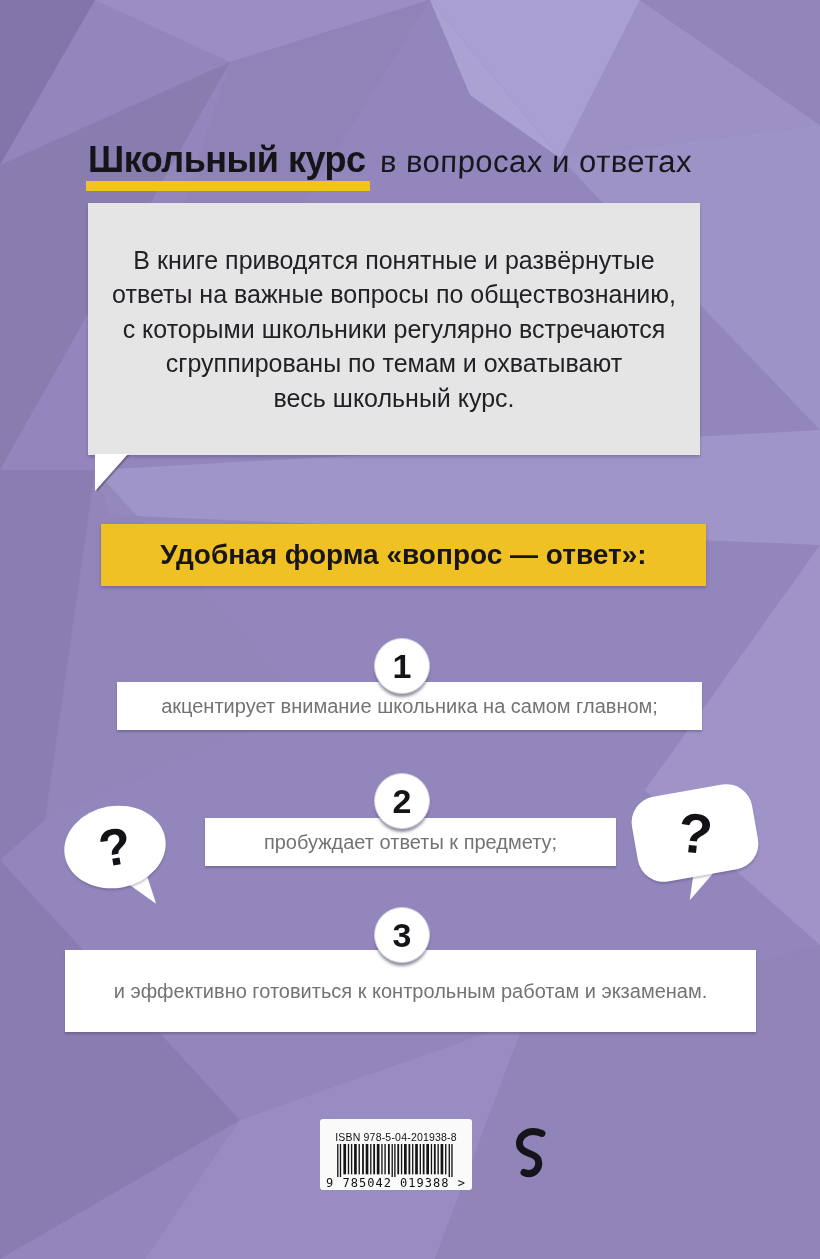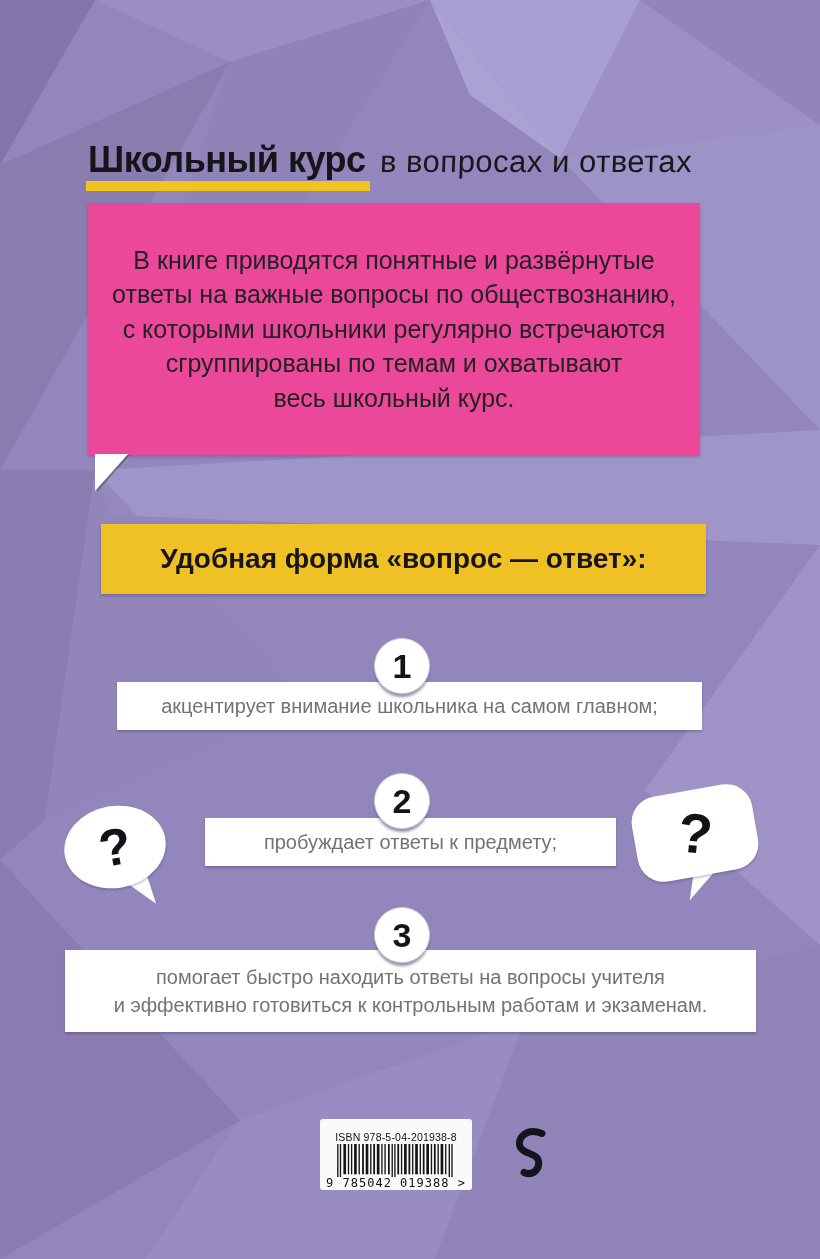--- a/index.html
+++ b/index.html
@@ -21,33 +21,33 @@
     background:#f2c31f;z-index:-1;
   }
   .header .script{
     display:inline-block;margin-left:14px;
     font-size:31px;font-weight:500;color:#19171c;
     transform:skewX(-2deg);letter-spacing:0.5px;
   }
   
   .desc-box{
     position:absolute;left:88px;top:203px;width:612px;height:252px;z-index:2;
-    background:#ec4899;display:flex;flex-direction:column;
+    background:#e5e5e5;display:flex;flex-direction:column;
     align-items:center;justify-content:center;
     box-shadow:0 2px 3px rgba(55,48,80,.28);
   }
   .desc-line{font-size:25px;line-height:34.5px;white-space:nowrap;color:#242126;}
   .desc-tail{
     position:absolute;left:95px;top:454px;width:0;height:0;z-index:2;
     border-top:37px solid #ffffff;border-right:33px solid transparent;
     filter:drop-shadow(2px 1px 0 rgba(70,64,60,.45));
   }
   
   .banner{
-    position:absolute;left:101px;top:524px;width:605px;height:70px;z-index:2;
+    position:absolute;left:101px;top:524px;width:605px;height:62px;z-index:2;
     background:#efc125;display:flex;align-items:center;justify-content:center;
     box-shadow:0 2px 3px rgba(55,48,80,.30);
   }
   .banner-label{font-size:28px;font-weight:bold;color:#171519;white-space:nowrap;}
   
   .num-circle{
     position:absolute;width:56px;height:56px;border-radius:50%;z-index:4;
     background:#ffffff;border:1px solid #d2d0d9;box-sizing:border-box;
     display:flex;align-items:center;justify-content:center;
     box-shadow:0 4px 3px -1px rgba(78,70,100,.60);
@@ -169,21 +169,20 @@
     <div class="tail-right"></div>
     <div class="body-rect">
       <span class="qmark right">?</span>
     </div>
   </div>
 
   <div class="num-circle" style="left:374px;top:907px;">
     <span>3</span>
   </div>
   <div class="feature-box" style="left:65px;top:950px;width:691px;height:82px;">
-    <span class="feature-line">помогает быстро находить ответы на вопросы учителя</span>
     <span class="feature-line">и эффективно готовиться к контрольным работам и экзаменам.</span>
   </div>
 
   <div class="barcode-label">
     <span class="isbn-text">ISBN 978-5-04-201938-8</span>
     <svg class="barcode-svg" width="136" height="37" viewBox="0 0 136 37">
       <g fill="#141414">
         <rect x="2" y="0" width="1.5" height="37"></rect>
           <rect x="5" y="0" width="1.5" height="37"></rect>
         <rect x="9" y="0" width="3" height="34"></rect>

